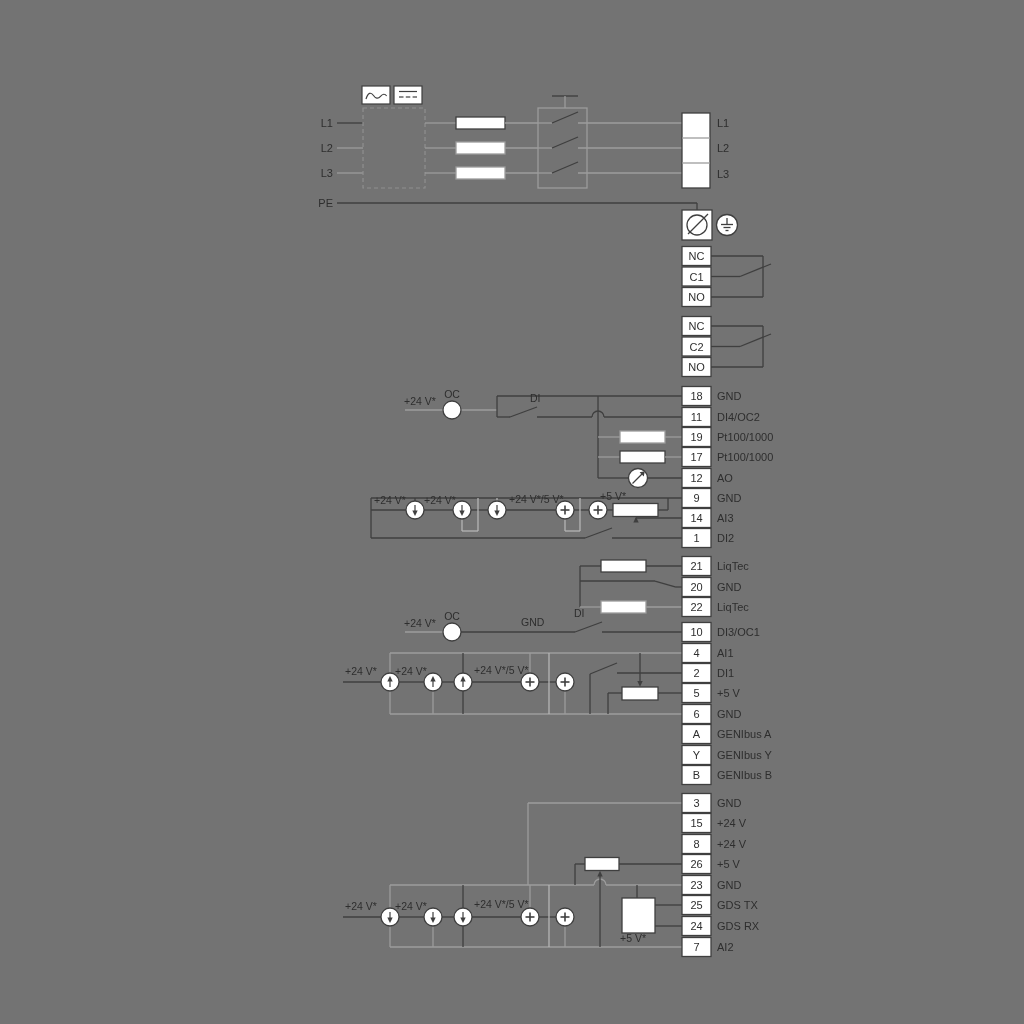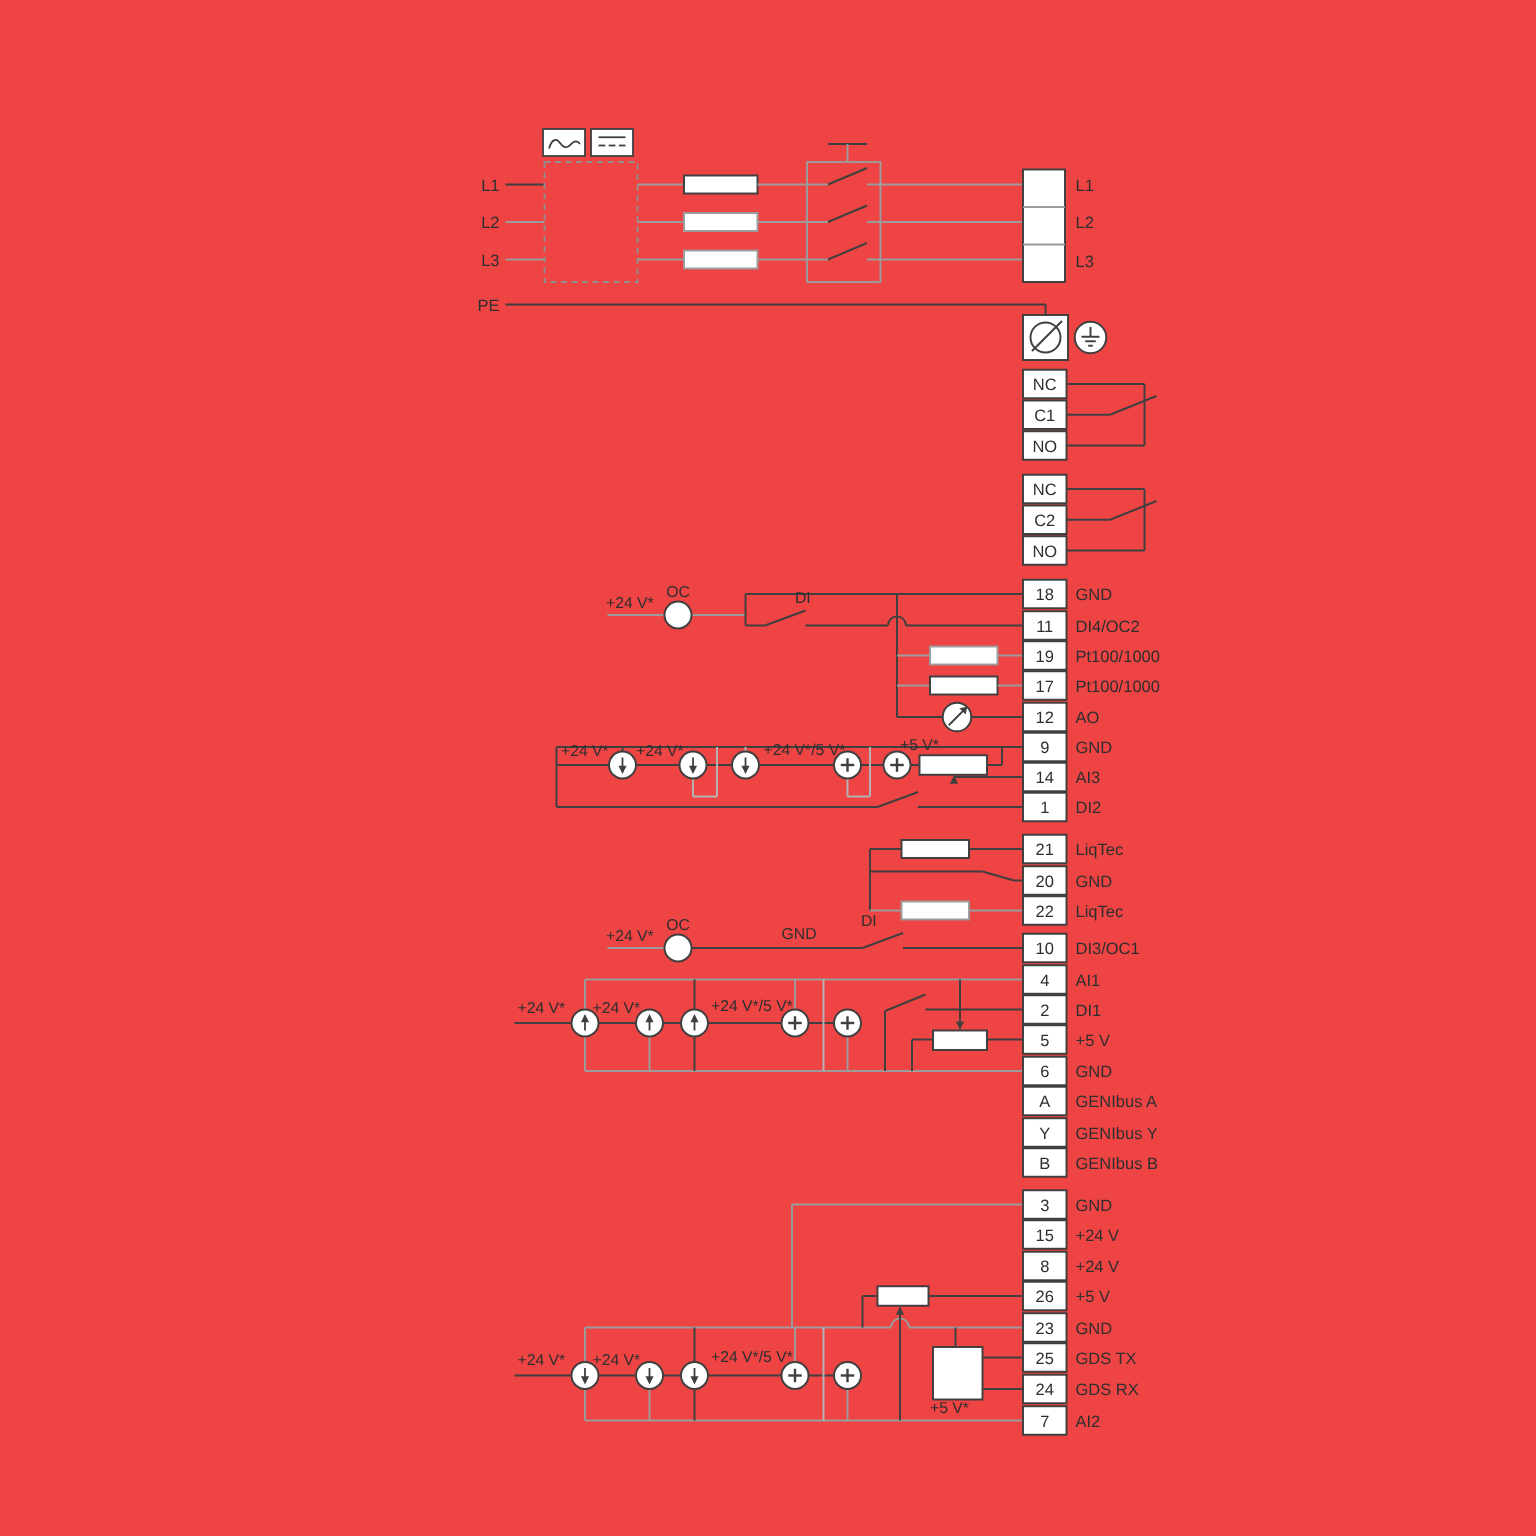--- a/index.html
+++ b/index.html
@@ -1,16 +1,16 @@
 <!DOCTYPE html>
 <html><head>
 <meta charset="utf-8">
 <style>
   html,body{margin:0;padding:0;background:#ffffff;}
-  .stage{width:1024px;height:1024px;position:relative;background:#ef4444;
+  .stage{width:1024px;height:1024px;position:relative;background:#737373;
          font-family:"Liberation Sans", sans-serif;}
   svg{position:absolute;left:0;top:0;}
   text{font-family:"Liberation Sans", sans-serif;}
 </style>
 </head>
 <body>
 
 <div class="stage">
   <svg id="svg" width="1024" height="1024" viewBox="0 0 1024 1024">
       <text x="333" y="127" text-anchor="end" font-size="11" fill="#2e2e2e" font-weight="normal">L1</text>

